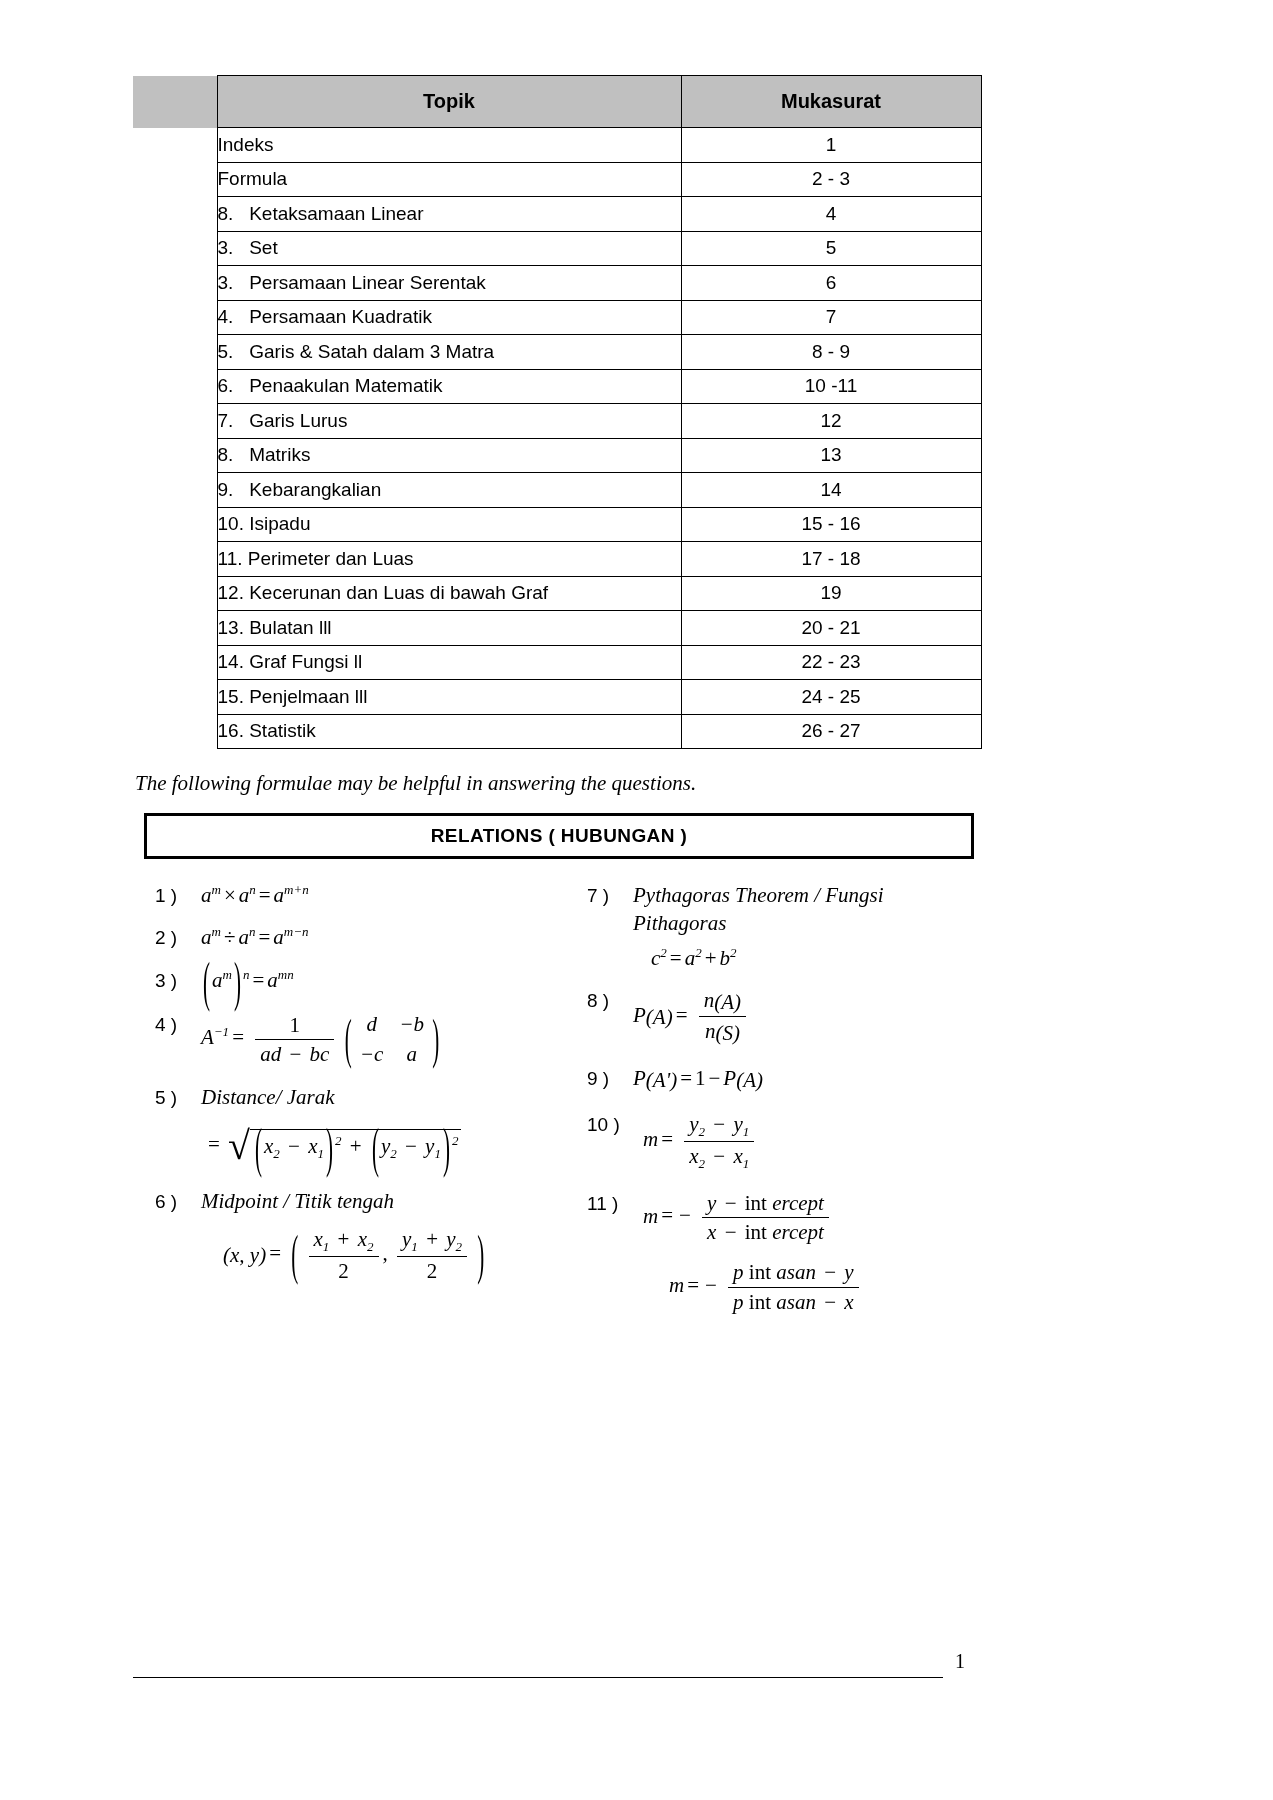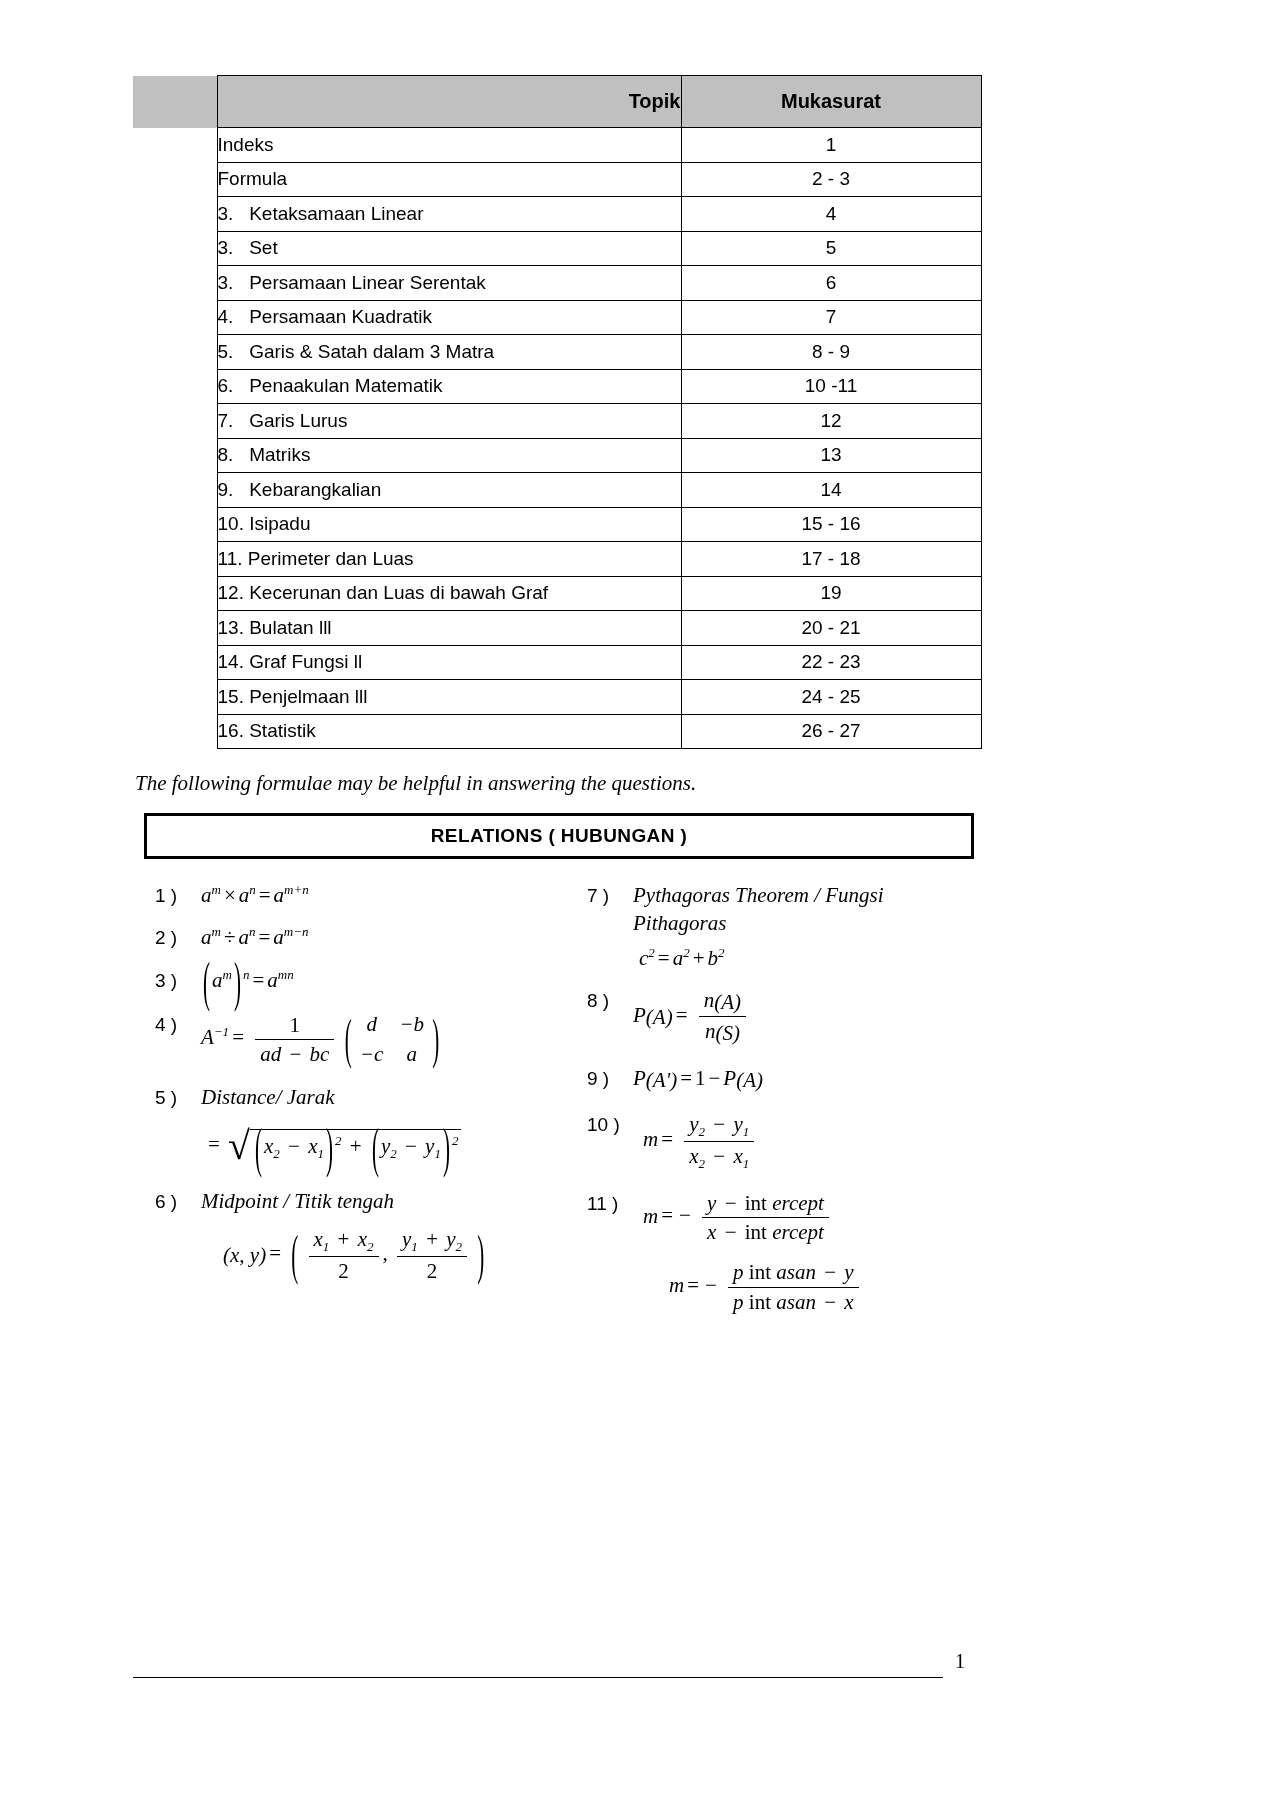--- a/index.html
+++ b/index.html
@@ -58,21 +58,21 @@
   .col-spacer { width: 84px; border-top: none !important; border-bottom: none !important; border-left: none !important; }
   .col-topic  { width: 464px; }
   .col-page   { width: 300px; }
 
   table.toc thead td { background: #c0c0c0; height: 52px; }
   table.toc thead td.col-spacer { background: #c0c0c0; border-left: none !important; }
   .th-label {
     font-size: 20px;
     font-weight: bold;
   }
-  .th-topic { padding-left: 20px; text-align: right; }
+  .th-topic { padding-left: 20px; text-align: center; }
   .th-page  { text-align: center; }
 
   .cell-topic {
     font-size: 19px;
     padding-left: 20px;
     text-align: left;
     white-space: pre;
   }
   .cell-page {
     font-size: 19px;
@@ -258,21 +258,21 @@
             <td class="cell-topic">Indeks</td>
             <td class="cell-page">1</td>
           </tr>
           <tr>
             <td class="col-spacer blank-cell"></td>
             <td class="cell-topic">Formula</td>
             <td class="cell-page">2 - 3</td>
           </tr>
           <tr>
             <td class="col-spacer blank-cell"></td>
-            <td class="cell-topic">3.   Ketaksamaan Linear</td>
+            <td class="cell-topic">8.   Ketaksamaan Linear</td>
             <td class="cell-page">4</td>
           </tr>
           <tr>
             <td class="col-spacer blank-cell"></td>
             <td class="cell-topic">3.   Set</td>
             <td class="cell-page">5</td>
           </tr>
           <tr>
             <td class="col-spacer blank-cell"></td>
             <td class="cell-topic">3.   Persamaan Linear Serentak</td>
@@ -432,21 +432,21 @@
 
       </div>
 
       <div class="fcol right">
 
         <div class="fitem">
           <div class="fnum">7 )</div>
           <div class="fbody">
             <span class="label">Pythagoras Theorem / Fungsi</span>
             <span class="label">Pithagoras</span>
-            <span style="display:inline-block; margin-top:6px; margin-left:6px;">
+            <span style="display:inline-block; margin-top:6px; margin-left:18px;">
               <span class="mi">c</span><sup class="e">2</sup><span class="op">=</span><span class="mi">a</span><sup class="e">2</sup><span class="op">+</span><span class="mi">b</span><sup class="e">2</sup>
             </span>
           </div>
         </div>
 
         <div class="fitem" style="margin-top:14px;">
           <div class="fnum">8 )</div>
           <div class="fbody">
             <span class="mi">P</span><span class="paren">(<span class="mi">A</span>)</span><span class="op">=</span>
             <span class="frac">

